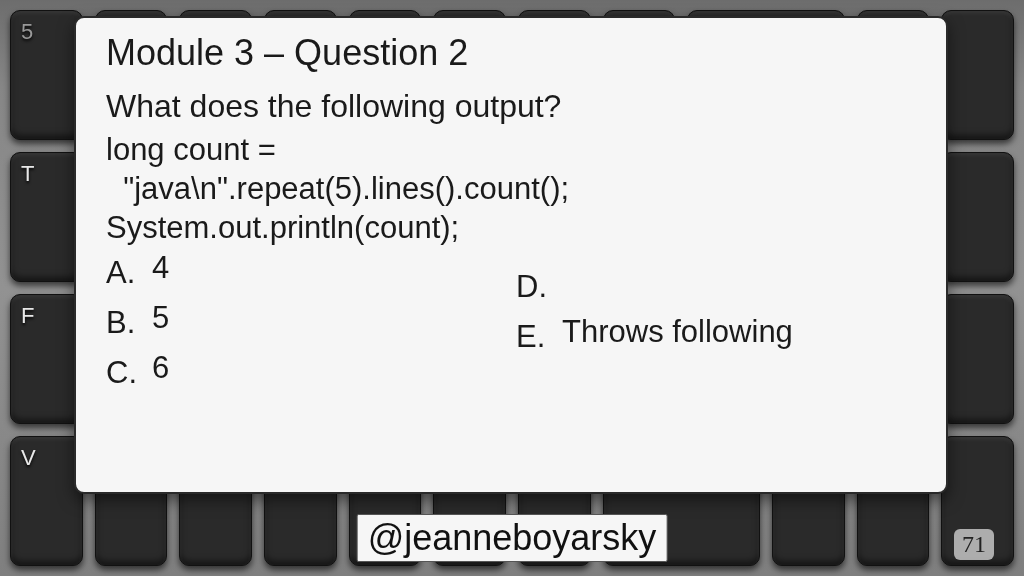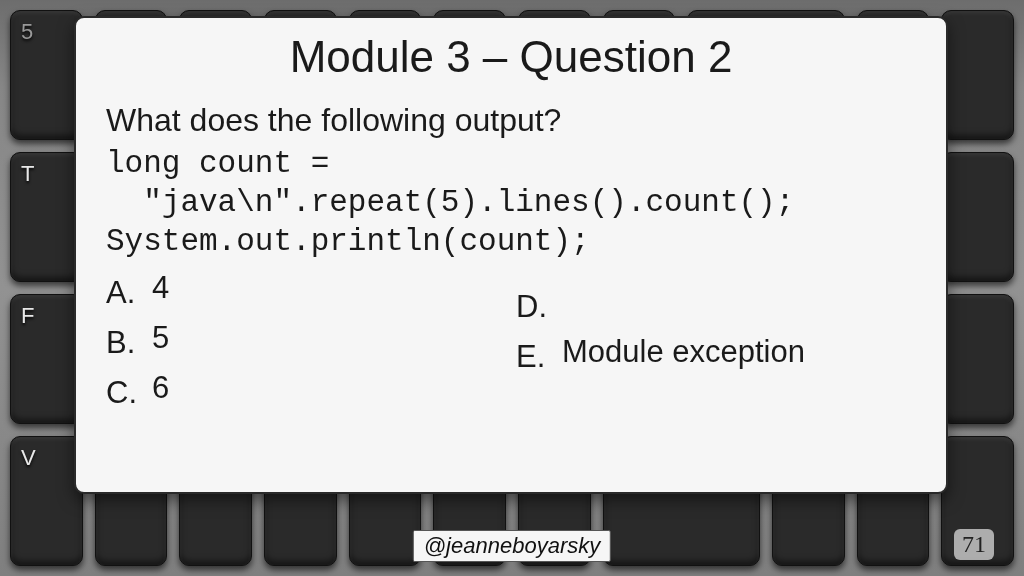--- a/index.html
+++ b/index.html
@@ -51,36 +51,36 @@
       width: 874px;
       height: 478px;
       background: #f6f6f6;
       border-radius: 10px;
       border: 2px solid #2a2a2a;
       box-shadow: 0 6px 16px rgba(0,0,0,0.5);
       padding: 14px 30px 18px 30px;
       color: #1a1a1a;
     }
     .title {
-      text-align: center;
-      font-size: 44px;
+      text-align: left;
+      font-size: 36px;
       font-weight: 400;
-      margin-bottom: 20px;
+      margin-bottom: 14px;
     }
     .question {
       font-size: 32px;
       font-weight: 400;
       margin-bottom: 6px;
     }
     .code {
-      font-family: Liberation Mono, monospace;
+      font-family: Liberation Sans, sans-serif;
       font-size: 31px;
       line-height: 1.25;
       white-space: pre;
-      margin-bottom: 8px;
+      margin-bottom: 2px;
     }
     .answers {
       display: flex;
       gap: 40px;
       font-size: 31px;
       line-height: 1.55;
     }
     .col-left {
       width: 370px;
     }
@@ -94,24 +94,23 @@
 
     
     .handle {
       position: absolute;
       bottom: 14px;
       left: 50%;
       transform: translateX(-50%);
       background: #f6f6f6;
       border: 1px solid #555;
       border-radius: 2px;
-      font-size: 22px;
+      font-size: 36px;
       padding: 2px 10px;
       color: #111;
-      font-style: italic;
     }
     .pagenum {
       position: absolute;
       bottom: 16px;
       right: 30px;
       background: rgba(230,230,230,0.7);
       padding: 2px 8px;
       border-radius: 6px;
       font-size: 24px;
       color: #222;
@@ -193,20 +192,20 @@
         <span class="ans-letter">C.</span>
         <span class="ans-text">6</span>
       </div>
     </div>
     <div class="col-right">
       <div class="ans">
         <span class="ans-letter">D.</span>
       </div>
       <div class="ans">
         <span class="ans-letter">E.</span>
-        <span class="ans-text">Module exception</span>
+        <span class="ans-text">Throws following</span>
       </div>
     </div>
   </div>
 </div>
 
 <div class="handle">@jeanneboyarsky</div>
 <div class="pagenum">71</div>
 
 </body></html>

